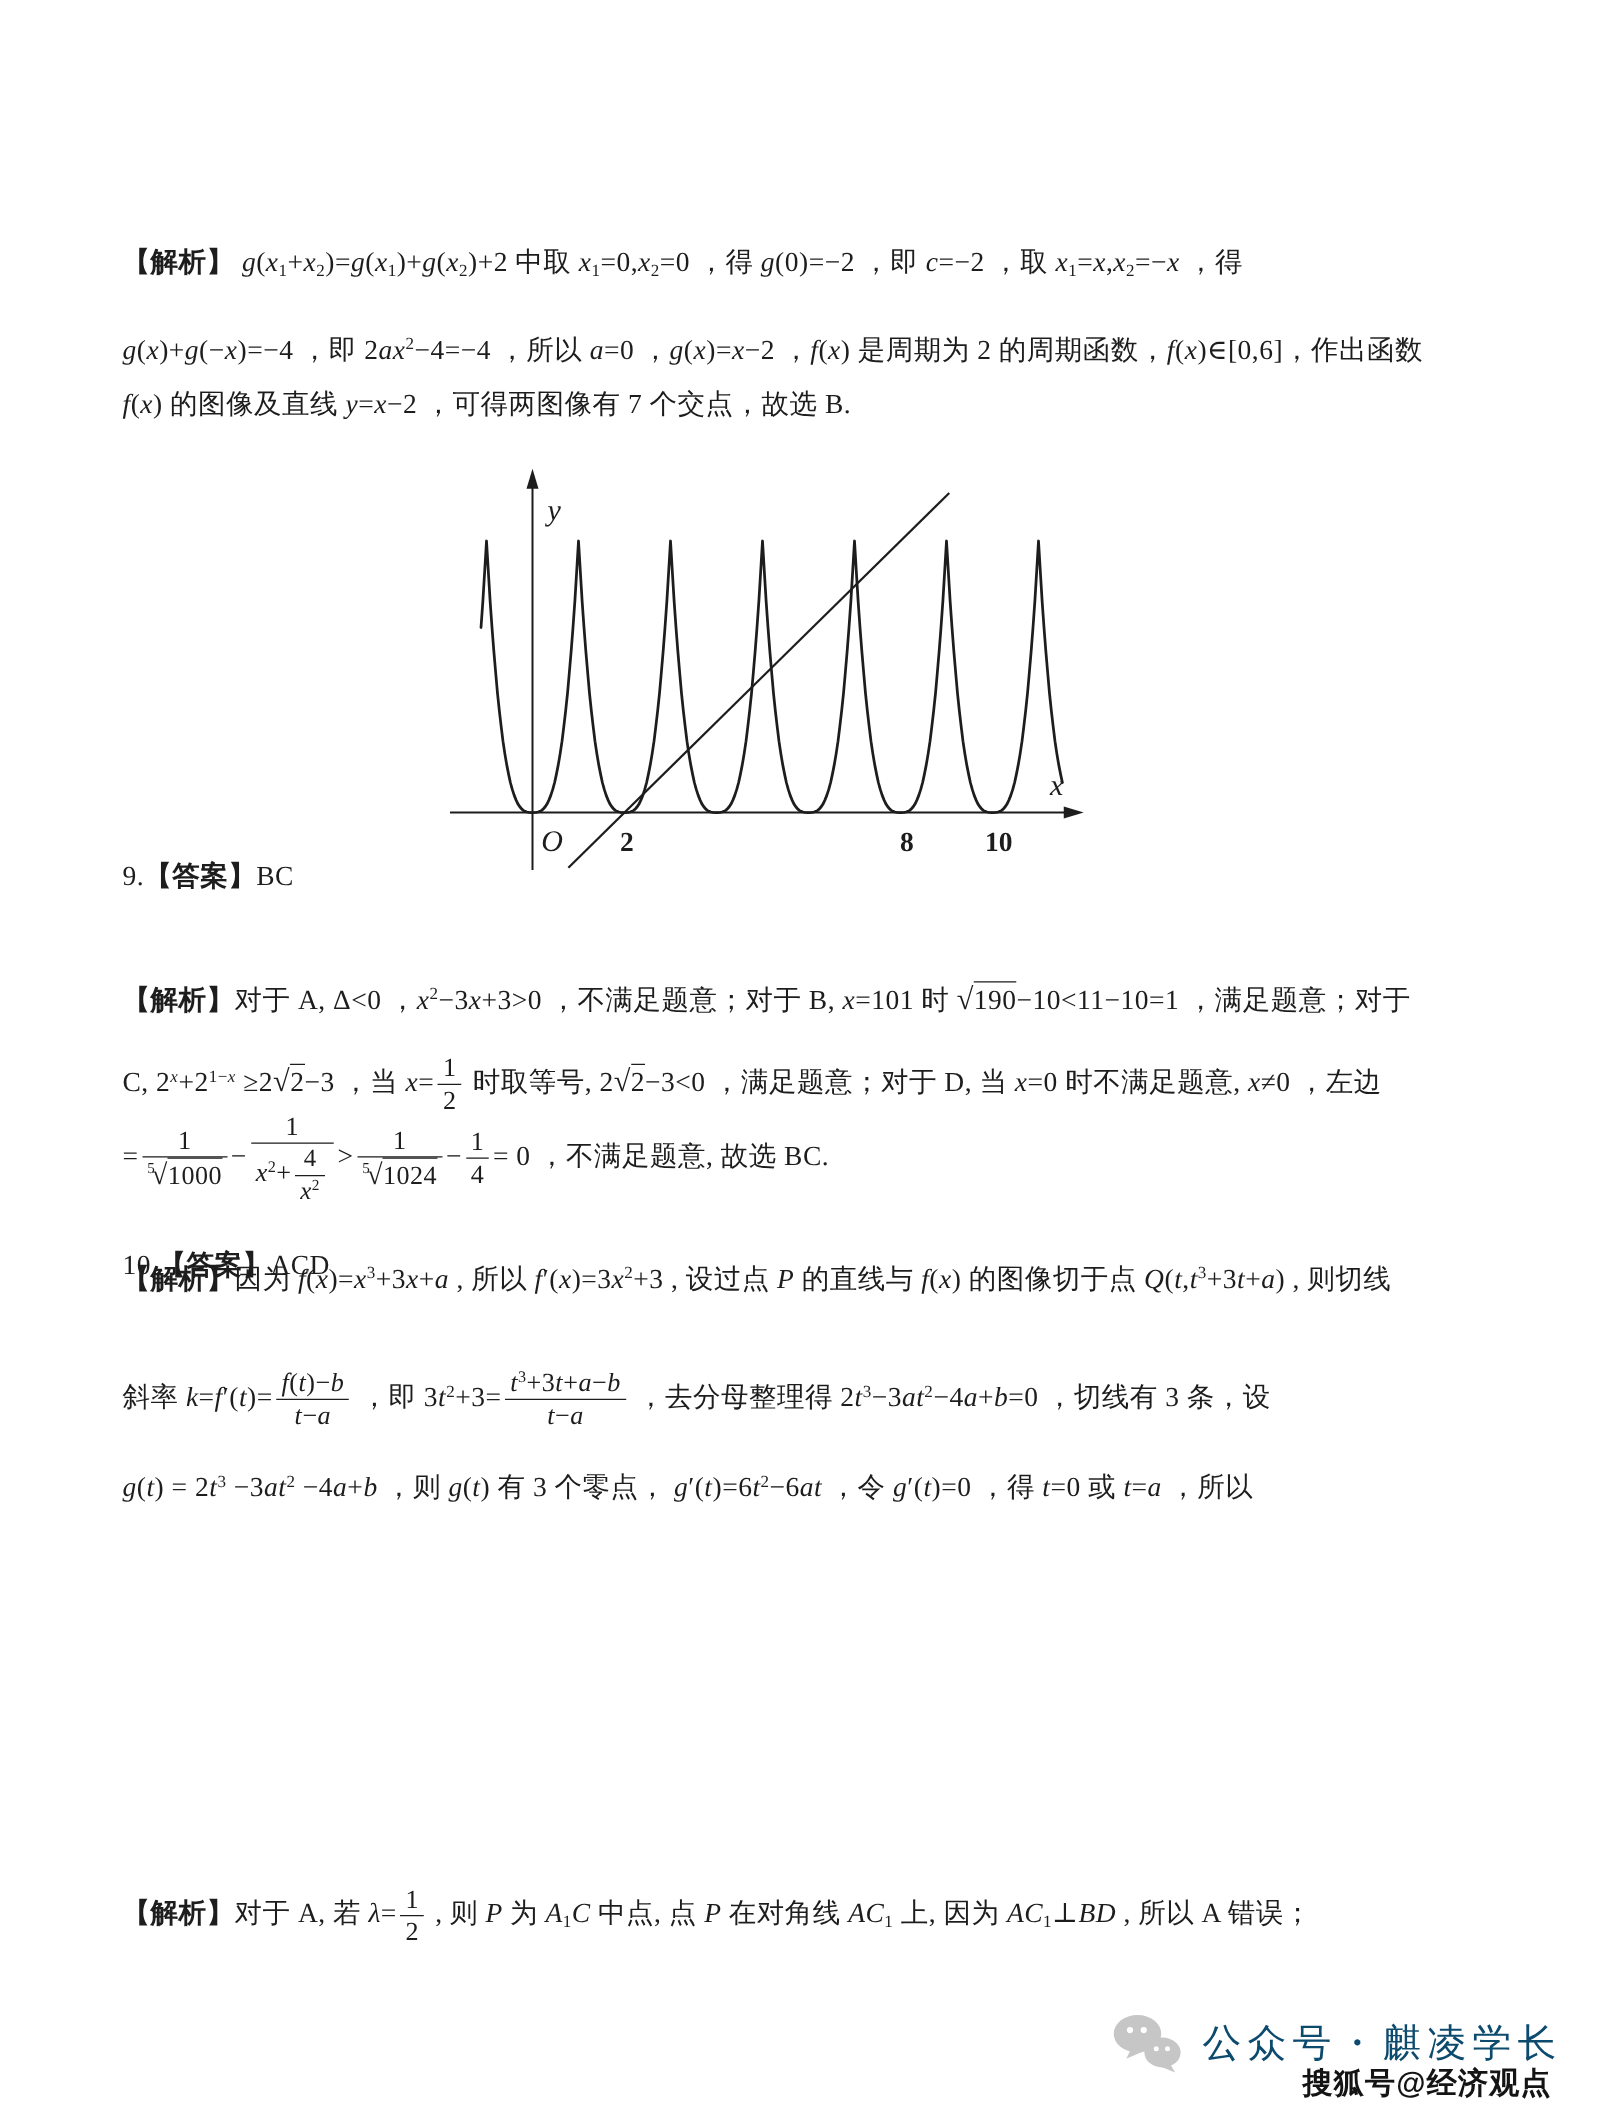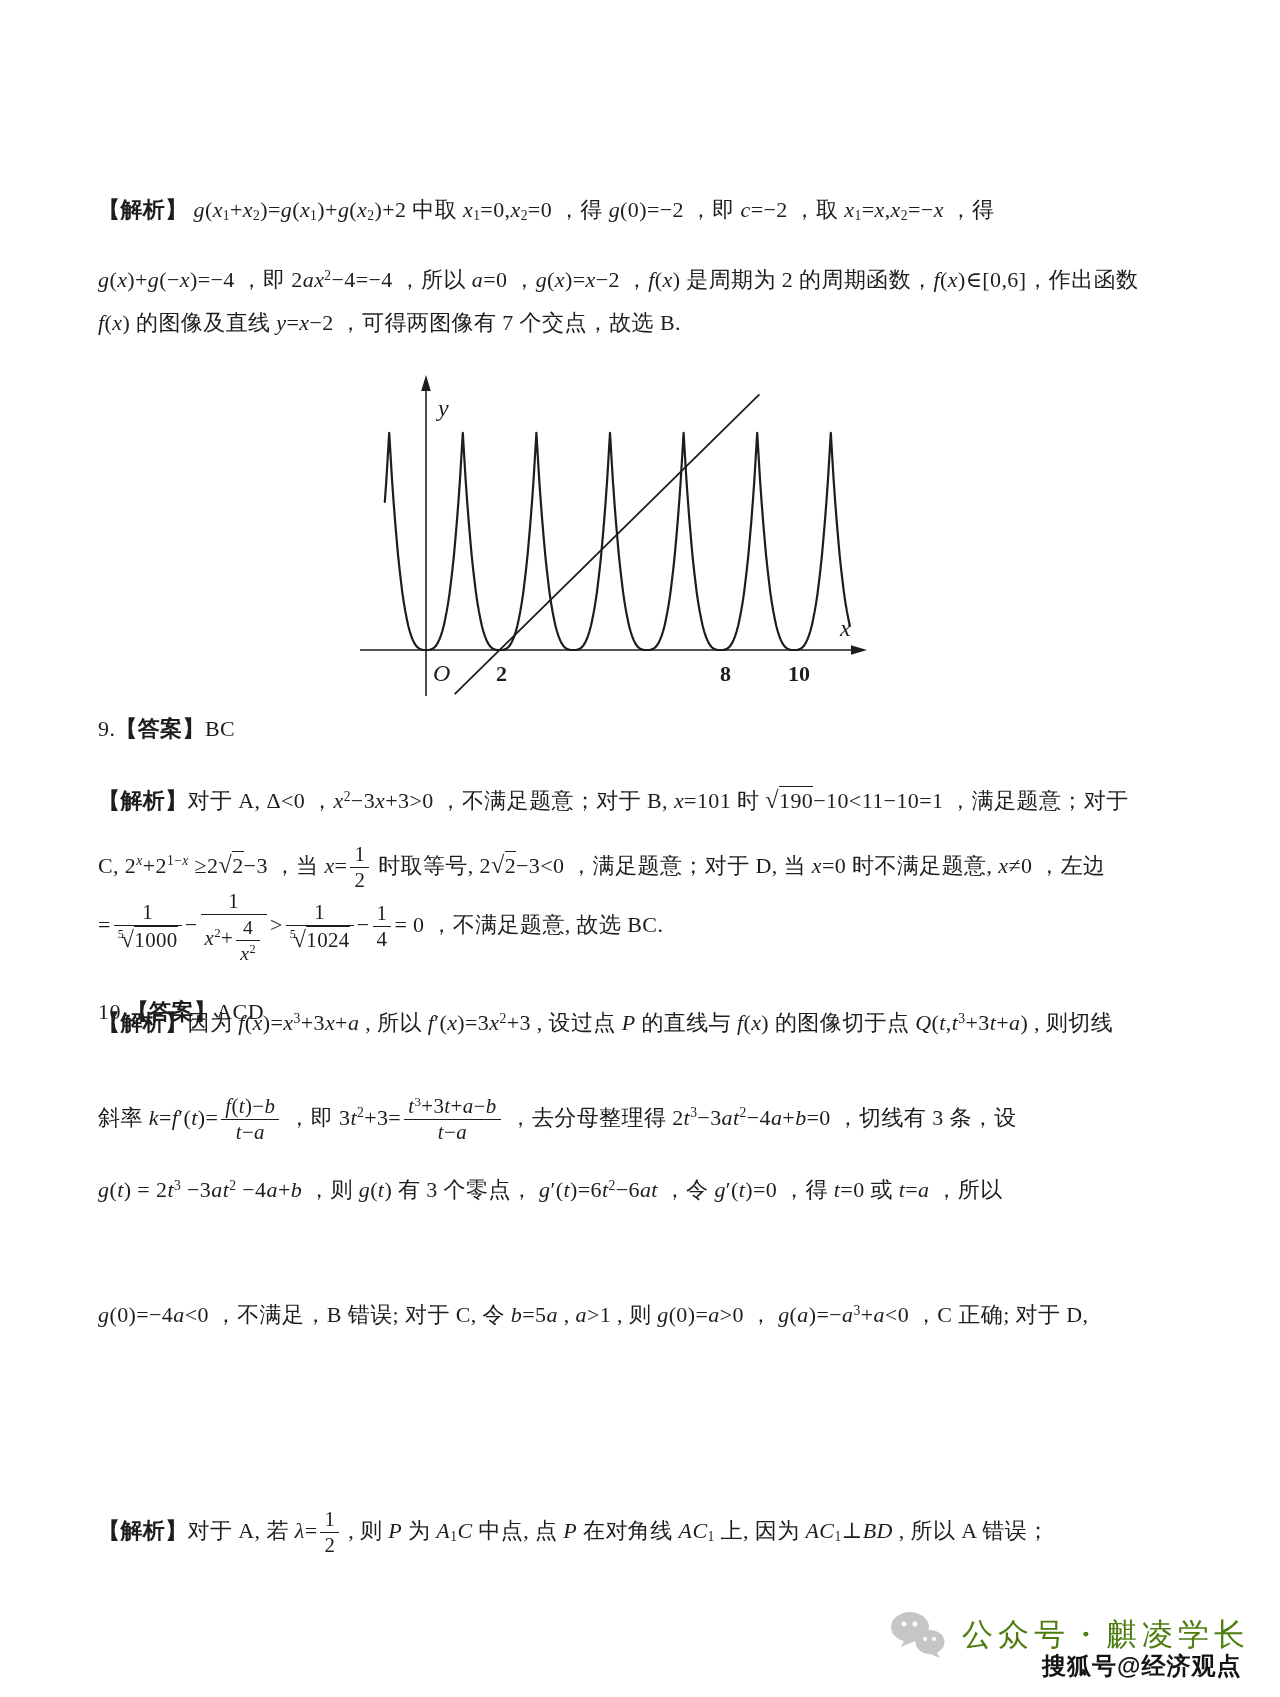--- a/index.html
+++ b/index.html
@@ -25,21 +25,21 @@
   
   #fx-graph{position:absolute;left:338px;top:348px;}
   #fx-graph line{stroke:#1d1d1d;stroke-width:1.6;}
   #fx-graph polygon{fill:#1d1d1d;}
   #curve{stroke:#1d1d1d;stroke-width:2.2;stroke-linejoin:round;stroke-linecap:round;}
   #tline{stroke:#1d1d1d;stroke-width:1.8;}
   .glab{font:italic 24px "Liberation Serif","DejaVu Serif",serif;fill:#1d1d1d;}
   .gnum{font:600 22px "Liberation Serif","DejaVu Serif",serif;fill:#1d1d1d;}
   
   .wm-wechat{position:absolute;left:888px;top:1610px;display:flex;align-items:center;gap:14px;
-             color:#4d7c0f;font-family:"Liberation Sans","DejaVu Sans",sans-serif;
+             color:#0c4a6e;font-family:"Liberation Sans","DejaVu Sans",sans-serif;
              font-size:31px;letter-spacing:5px;white-space:nowrap;}
   .wm-sohu{position:absolute;left:1042px;top:1650px;
            font-family:"Liberation Sans","DejaVu Sans",sans-serif;font-weight:700;
            font-size:24px;color:#141414;letter-spacing:1px;white-space:nowrap;}
 </style>
 </head>
 <body>
 
 <div class="page">
 
@@ -55,30 +55,29 @@
     <path id="curve" fill="none" d="M46.8,154.0L48.3,132.9L49.7,109.8L51.2,84.8L52.7,109.8L54.1,132.9L55.6,154.0L57.1,173.3L58.6,190.8L60.0,206.7L61.5,220.9L63.0,233.7L64.4,245.1L65.9,255.1L67.4,263.9L68.9,271.5L70.3,278.0L71.8,283.5L73.3,288.1L74.8,291.9L76.2,294.9L77.7,297.2L79.2,299.0L80.6,300.3L82.1,301.1L83.6,301.6L85.1,301.9L86.5,302.0L88.0,302.0L89.5,302.0L90.9,301.9L92.4,301.6L93.9,301.1L95.4,300.3L96.8,299.0L98.3,297.2L99.8,294.9L101.2,291.9L102.7,288.1L104.2,283.5L105.7,278.0L107.1,271.5L108.6,263.9L110.1,255.1L111.6,245.1L113.0,233.7L114.5,220.9L116.0,206.7L117.4,190.8L118.9,173.3L120.4,154.0L121.9,132.9L123.3,109.8L124.8,84.8L126.3,109.8L127.7,132.9L129.2,154.0L130.7,173.3L132.2,190.8L133.6,206.7L135.1,220.9L136.6,233.7L138.0,245.1L139.5,255.1L141.0,263.9L142.5,271.5L143.9,278.0L145.4,283.5L146.9,288.1L148.4,291.9L149.8,294.9L151.3,297.2L152.8,299.0L154.2,300.3L155.7,301.1L157.2,301.6L158.7,301.9L160.1,302.0L161.6,302.0L163.1,302.0L164.5,301.9L166.0,301.6L167.5,301.1L169.0,300.3L170.4,299.0L171.9,297.2L173.4,294.9L174.8,291.9L176.3,288.1L177.8,283.5L179.3,278.0L180.7,271.5L182.2,263.9L183.7,255.1L185.2,245.1L186.6,233.7L188.1,220.9L189.6,206.7L191.0,190.8L192.5,173.3L194.0,154.0L195.5,132.9L196.9,109.8L198.4,84.8L199.9,109.8L201.3,132.9L202.8,154.0L204.3,173.3L205.8,190.8L207.2,206.7L208.7,220.9L210.2,233.7L211.6,245.1L213.1,255.1L214.6,263.9L216.1,271.5L217.5,278.0L219.0,283.5L220.5,288.1L222.0,291.9L223.4,294.9L224.9,297.2L226.4,299.0L227.8,300.3L229.3,301.1L230.8,301.6L232.3,301.9L233.7,302.0L235.2,302.0L236.7,302.0L238.1,301.9L239.6,301.6L241.1,301.1L242.6,300.3L244.0,299.0L245.5,297.2L247.0,294.9L248.4,291.9L249.9,288.1L251.4,283.5L252.9,278.0L254.3,271.5L255.8,263.9L257.3,255.1L258.8,245.1L260.2,233.7L261.7,220.9L263.2,206.7L264.6,190.8L266.1,173.3L267.6,154.0L269.1,132.9L270.5,109.8L272.0,84.8L273.5,109.8L274.9,132.9L276.4,154.0L277.9,173.3L279.4,190.8L280.8,206.7L282.3,220.9L283.8,233.7L285.2,245.1L286.7,255.1L288.2,263.9L289.7,271.5L291.1,278.0L292.6,283.5L294.1,288.1L295.6,291.9L297.0,294.9L298.5,297.2L300.0,299.0L301.4,300.3L302.9,301.1L304.4,301.6L305.9,301.9L307.3,302.0L308.8,302.0L310.3,302.0L311.7,301.9L313.2,301.6L314.7,301.1L316.2,300.3L317.6,299.0L319.1,297.2L320.6,294.9L322.0,291.9L323.5,288.1L325.0,283.5L326.5,278.0L327.9,271.5L329.4,263.9L330.9,255.1L332.4,245.1L333.8,233.7L335.3,220.9L336.8,206.7L338.2,190.8L339.7,173.3L341.2,154.0L342.7,132.9L344.1,109.8L345.6,84.8L347.1,109.8L348.5,132.9L350.0,154.0L351.5,173.3L353.0,190.8L354.4,206.7L355.9,220.9L357.4,233.7L358.8,245.1L360.3,255.1L361.8,263.9L363.3,271.5L364.7,278.0L366.2,283.5L367.7,288.1L369.2,291.9L370.6,294.9L372.1,297.2L373.6,299.0L375.0,300.3L376.5,301.1L378.0,301.6L379.5,301.9L380.9,302.0L382.4,302.0L383.9,302.0L385.3,301.9L386.8,301.6L388.3,301.1L389.8,300.3L391.2,299.0L392.7,297.2L394.2,294.9L395.6,291.9L397.1,288.1L398.6,283.5L400.1,278.0L401.5,271.5L403.0,263.9L404.5,255.1L406.0,245.1L407.4,233.7L408.9,220.9L410.4,206.7L411.8,190.8L413.3,173.3L414.8,154.0L416.3,132.9L417.7,109.8L419.2,84.8L420.7,109.8L422.1,132.9L423.6,154.0L425.1,173.3L426.6,190.8L428.0,206.7L429.5,220.9L431.0,233.7L432.4,245.1L433.9,255.1L435.4,263.9L436.9,271.5L438.3,278.0L439.8,283.5L441.3,288.1L442.8,291.9L444.2,294.9L445.7,297.2L447.2,299.0L448.6,300.3L450.1,301.1L451.6,301.6L453.1,301.9L454.5,302.0L456.0,302.0L457.5,302.0L458.9,301.9L460.4,301.6L461.9,301.1L463.4,300.3L464.8,299.0L466.3,297.2L467.8,294.9L469.2,291.9L470.7,288.1L472.2,283.5L473.7,278.0L475.1,271.5L476.6,263.9L478.1,255.1L479.6,245.1L481.0,233.7L482.5,220.9L484.0,206.7L485.4,190.8L486.9,173.3L488.4,154.0L489.9,132.9L491.3,109.8L492.8,84.8L494.3,109.8L495.7,132.9L497.2,154.0L498.7,173.3L500.2,190.8L501.6,206.7L503.1,220.9L504.6,233.7L506.0,245.1L507.5,255.1L509.0,263.9L510.5,271.5L511.9,278.0"></path>
     <path id="tline" fill="none" d="M116.7,346.2L421.4,46.4"></path>
     <text class="glab" x="100" y="68">y</text>
     <text class="glab" x="502" y="288">x</text>
     <text class="glab" x="95" y="333">O</text>
     <text class="gnum" x="158" y="333">2</text>
     <text class="gnum" x="382" y="333">8</text>
     <text class="gnum" x="450" y="333">10</text>
   </svg>
 
-  <div class="line" style="top:712px"><span>9.</span><b class="hei">【答案】</b><span>BC</span></div>
+  <div class="line" style="top:684px"><span>9.</span><b class="hei">【答案】</b><span>BC</span></div>
   <div class="line" style="top:783px"><b class="hei">【解析】</b>对于 A, Δ&lt;0 ，<i>x</i><sup>2</sup>−3<i>x</i>+3&gt;0 ，不满足题意；对于 B, <i>x</i>=101 时 <span class="sq"><span class="rt">√</span><span class="ov">190</span></span>−10&lt;11−10=1 ，满足题意；对于</div>
   <div class="line" style="top:843px">C, 2<sup><i>x</i></sup>+2<sup>1−<i>x</i></sup> ≥2<span class="sq"><span class="rt">√</span><span class="ov">2</span></span>−3 ，当 <i>x</i>=<span class="fr"><span class="nu">1</span><span class="de">2</span></span> 时取等号, 2<span class="sq"><span class="rt">√</span><span class="ov">2</span></span>−3&lt;0 ，满足题意；对于 D, 当 <i>x</i>=0 时不满足题意, <i>x</i>≠0 ，左边</div>
   <div class="line" style="top:890px">=<span class="fr"><span class="nu">1</span><span class="de"><span class="sq"><sup class="ix">5</sup><span class="rt">√</span><span class="ov">1000</span></span></span></span>−<span class="fr"><span class="nu">1</span><span class="de"><i>x</i><sup>2</sup>+<span class="fr"><span class="nu">4</span><span class="de"><i>x</i><sup>2</sup></span></span></span></span>&gt;<span class="fr"><span class="nu">1</span><span class="de"><span class="sq"><sup class="ix">5</sup><span class="rt">√</span><span class="ov">1024</span></span></span></span>−<span class="fr"><span class="nu">1</span><span class="de">4</span></span>= 0 ，不满足题意, 故选 BC.</div>
 
   <div class="line" style="top:995px"><span>10.</span><b class="hei">【答案】</b><span>ACD</span></div>
   <div class="line" style="top:1006px"><b class="hei">【解析】</b>因为 <i>f</i>(<i>x</i>)=<i>x</i><sup>3</sup>+3<i>x</i>+<i>a</i> , 所以 <i>f</i>′(<i>x</i>)=3<i>x</i><sup>2</sup>+3 , 设过点 <i>P</i> 的直线与 <i>f</i>(<i>x</i>) 的图像切于点 <i>Q</i>(<i>t</i>,<i>t</i><sup>3</sup>+3<i>t</i>+<i>a</i>) , 则切线</div>
   <div class="line" style="top:1095px">斜率 <i>k</i>=<i>f</i>′(<i>t</i>)=<span class="fr"><span class="nu"><i>f</i>(<i>t</i>)−<i>b</i></span><span class="de"><i>t</i>−<i>a</i></span></span> ，即 3<i>t</i><sup>2</sup>+3=<span class="fr"><span class="nu"><i>t</i><sup>3</sup>+3<i>t</i>+<i>a</i>−<i>b</i></span><span class="de"><i>t</i>−<i>a</i></span></span> ，去分母整理得 2<i>t</i><sup>3</sup>−3<i>at</i><sup>2</sup>−4<i>a</i>+<i>b</i>=0 ，切线有 3 条，设</div>
   <div class="line" style="top:1173px"><i>g</i>(<i>t</i>) = 2<i>t</i><sup>3</sup> −3<i>at</i><sup>2</sup> −4<i>a</i>+<i>b</i> ，则 <i>g</i>(<i>t</i>) 有 3 个零点， <i>g</i>′(<i>t</i>)=6<i>t</i><sup>2</sup>−6<i>at</i> ，令 <i>g</i>′(<i>t</i>)=0 ，得 <i>t</i>=0 或 <i>t</i>=<i>a</i> ，所以</div>
-  <div class="line" style="top:1298px"><i>g</i>(0)=−4<i>a</i>&lt;0 ，不满足，B 错误; 对于 C, 令 <i>b</i>=5<i>a</i> , <i>a</i>&gt;1 , 则 <i>g</i>(0)=<i>a</i>&gt;0 ， <i>g</i>(<i>a</i>)=−<i>a</i><sup>3</sup>+<i>a</i>&lt;0 ，C 正确; 对于 D,</div>
 
   <div class="line" style="top:1508px"><b class="hei">【解析】</b>对于 A, 若 <i>λ</i>=<span class="fr"><span class="nu">1</span><span class="de">2</span></span> , 则 <i>P</i> 为 <i>A</i><sub>1</sub><i>C</i> 中点, 点 <i>P</i> 在对角线 <i>AC</i><sub>1</sub> 上, 因为 <i>AC</i><sub>1</sub>⊥<i>BD</i> , 所以 A 错误；</div>
 
   <div class="wm-wechat">
     <svg class="wm-icon" width="60" height="50" viewBox="0 0 60 50">
       <ellipse cx="22" cy="17" rx="19" ry="15" fill="#c6c6c6"></ellipse>
       <path d="M13 37 L18 27 L27 31 Z" fill="#c6c6c6"></path>
       <circle cx="16" cy="14" r="2.5" fill="#ffffff"></circle>
       <circle cx="27" cy="14" r="2.5" fill="#ffffff"></circle>
       <ellipse cx="42" cy="32" rx="14.5" ry="12" fill="#c6c6c6"></ellipse>

